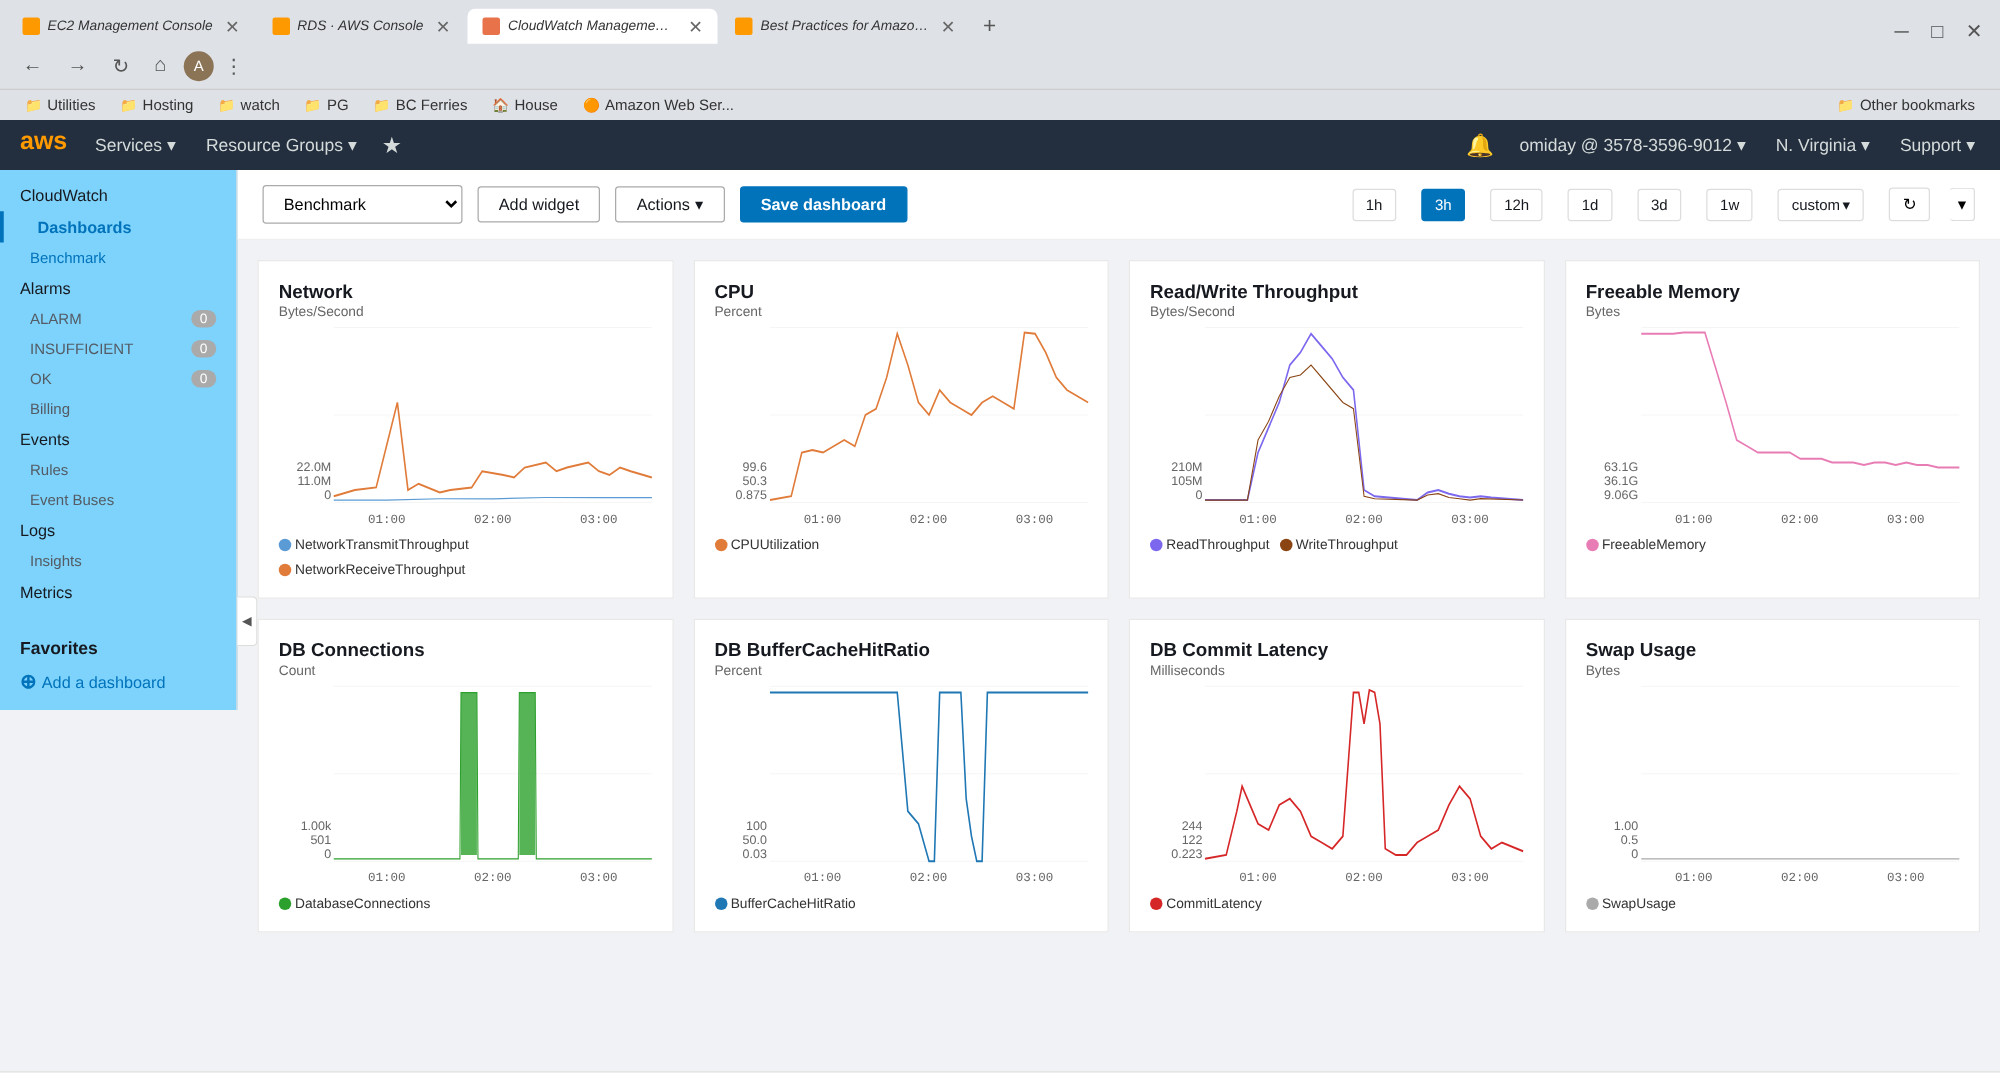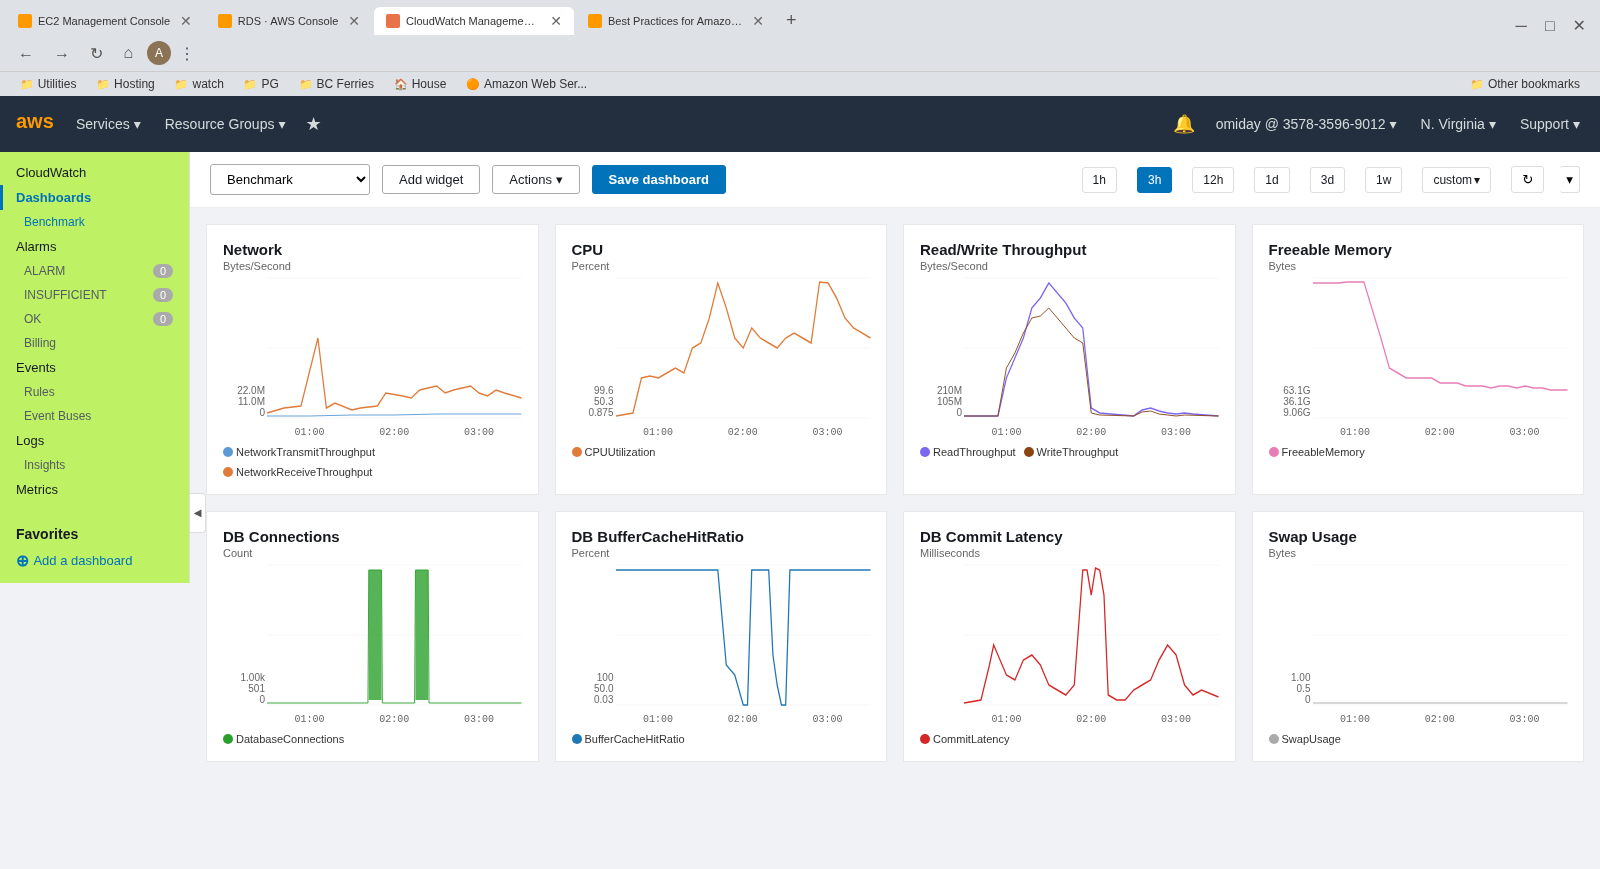--- a/index.html
+++ b/index.html
@@ -7,52 +7,52 @@
 
     
     .browser-chrome { background: #dee1e6; }
     .tab-bar { display: flex; align-items: flex-end; padding: 6px 6px 0; gap: 2px; background: #dee1e6; }
     .tab { display: flex; align-items: center; padding: 6px 12px; border-radius: 6px 6px 0 0; background: #dee1e6; font-size: 12px; color: #333; gap: 6px; cursor: pointer; min-width: 140px; max-width: 200px; }
     .tab.active { background: #fff; }
     .tab-favicon { width: 14px; height: 14px; border-radius: 2px; flex-shrink: 0; }
     .tab-favicon.orange { background: #f90; }
     .tab-favicon.cloudwatch { background: #e8734a; }
     .tab-favicon.aws-orange { background: #ff9900; }
-    .tab-title { flex: 1; overflow: hidden; text-overflow: ellipsis; white-space: nowrap; font-size: 11px; }
+    .tab-title { flex: 1; overflow: hidden; text-overflow: ellipsis; white-space: nowrap; font-size: 11px; font-style: italic; }
     .tab-close { font-size: 14px; color: #666; margin-left: 4px; }
     .tab-new { background: none; border: none; font-size: 18px; color: #555; padding: 4px 8px; cursor: pointer; }
 
     .address-bar { display: flex; align-items: center; gap: 8px; padding: 6px 12px; background: #dee1e6; }
     .nav-btn { background: none; border: none; font-size: 16px; color: #555; cursor: pointer; padding: 2px 6px; }
     .url-bar { flex: 1; display: flex; align-items: center; background: #fff; border-radius: 20px; padding: 4px 12px; border: 1px solid #ccc; }
     .url-text { font-size: 12px; color: #333; flex: 1; }
     .url-icons { display: flex; gap: 8px; color: #666; font-size: 14px; }
     .browser-actions { display: flex; gap: 8px; align-items: center; font-size: 16px; color: #555; }
 
     .bookmarks-bar { display: flex; align-items: center; gap: 4px; padding: 3px 12px; background: #dee1e6; font-size: 12px; border-top: 1px solid #ccc; }
     .bookmark { display: flex; align-items: center; gap: 4px; padding: 2px 8px; cursor: pointer; color: #333; border-radius: 3px; }
     .bookmark-icon { font-size: 11px; }
     .other-bookmarks { margin-left: auto; }
 
     
-    .aws-nav { display: flex; align-items: center; background: #232f3e; padding: 0 16px; height: 56px; gap: 16px; }
+    .aws-nav { display: flex; align-items: center; background: #232f3e; padding: 0 16px; height: 40px; gap: 16px; }
     .aws-logo { color: #ff9900; font-weight: bold; font-size: 20px; }
     .nav-item { color: #d5dbdb; font-size: 14px; cursor: pointer; display: flex; align-items: center; gap: 4px; padding: 0 4px; }
     .nav-star { color: #d5dbdb; font-size: 18px; cursor: pointer; }
     .nav-right { margin-left: auto; display: flex; align-items: center; gap: 16px; }
     .nav-bell { color: #d5dbdb; font-size: 18px; cursor: pointer; }
 
     
     .main-layout { display: flex; height: calc(869px - 148px); overflow: hidden; }
 
     
-    .sidebar { width: 190px; background: #bef264; border-right: 1px solid #ddd; overflow-y: auto; flex-shrink: 0; }
+    .sidebar { width: 190px; background: #7dd3fc; border-right: 1px solid #ddd; overflow-y: auto; flex-shrink: 0; }
     .sidebar-section { padding: 8px 0; }
     .sidebar-item { padding: 5px 16px; color: #16191f; font-size: 13px; cursor: pointer; display: flex; align-items: center; justify-content: space-between; }
-    .sidebar-item.active { color: #0073bb; font-weight: 600; border-left: 3px solid #0073bb; padding-left: 13px; }
+    .sidebar-item.active { color: #0073bb; font-weight: 600; border-left: 3px solid #0073bb; padding-left: 27px; }
     .sidebar-item.sub { padding-left: 24px; font-size: 12px; color: #545b64; }
     .sidebar-badge { background: #aaa; color: #fff; border-radius: 10px; padding: 1px 7px; font-size: 11px; }
     .sidebar-title { font-size: 13px; font-weight: 700; color: #16191f; padding: 6px 16px 4px; }
     .sidebar-title.section { font-size: 14px; font-weight: 700; color: #16191f; padding: 8px 16px 4px; }
     .sidebar-add { padding: 5px 16px; color: #0073bb; font-size: 13px; cursor: pointer; display: flex; align-items: center; gap: 4px; }
     .collapse-btn { position: absolute; left: 190px; top: 50%; transform: translateY(-50%); background: #fff; border: 1px solid #ddd; border-left: none; width: 16px; height: 40px; display: flex; align-items: center; justify-content: center; cursor: pointer; font-size: 10px; color: #555; border-radius: 0 4px 4px 0; z-index: 10; }
 
     
     .content { flex: 1; overflow-y: auto; position: relative; }
     .content-header { display: flex; align-items: center; gap: 12px; padding: 12px 20px; background: #fff; border-bottom: 1px solid #eee; }
@@ -498,20 +498,25 @@
             <span class="legend-dot" style="background:#1f77b4;"></span>
             <span>BufferCacheHitRatio</span>
           </div>
         </div>
       </div>
 
       <div class="chart-panel">
         <div class="chart-title">DB Commit Latency</div>
         <div class="chart-unit">Milliseconds</div>
         <div class="chart-area">
+          <div class="y-axis">
+            <span>244</span>
+            <span>122</span>
+            <span>0.223</span>
+          </div>
           <div class="chart-inner">
             <svg width="100%" height="100%" viewBox="0 0 300 140" preserveAspectRatio="none">
               <line x1="0" y1="0" x2="300" y2="0" stroke="#eee" stroke-width="0.5"></line>
               <line x1="0" y1="70" x2="300" y2="70" stroke="#eee" stroke-width="0.5"></line>
               <line x1="0" y1="140" x2="300" y2="140" stroke="#eee" stroke-width="0.5"></line>
 
               <polyline points="0,138 20,135 30,100 35,80 40,90 50,110 60,115 70,95 80,90 90,100 100,120 110,125 120,130 130,120 140,5 145,5 150,30 155,3 160,5 165,30 170,130 180,135 190,135 200,125 210,120 220,115 230,95 240,80 250,90 260,120 270,130 280,125 300,132" fill="none" stroke="#d62728" stroke-width="1.5"></polyline>
             </svg>
           </div>
           <div class="x-axis">

